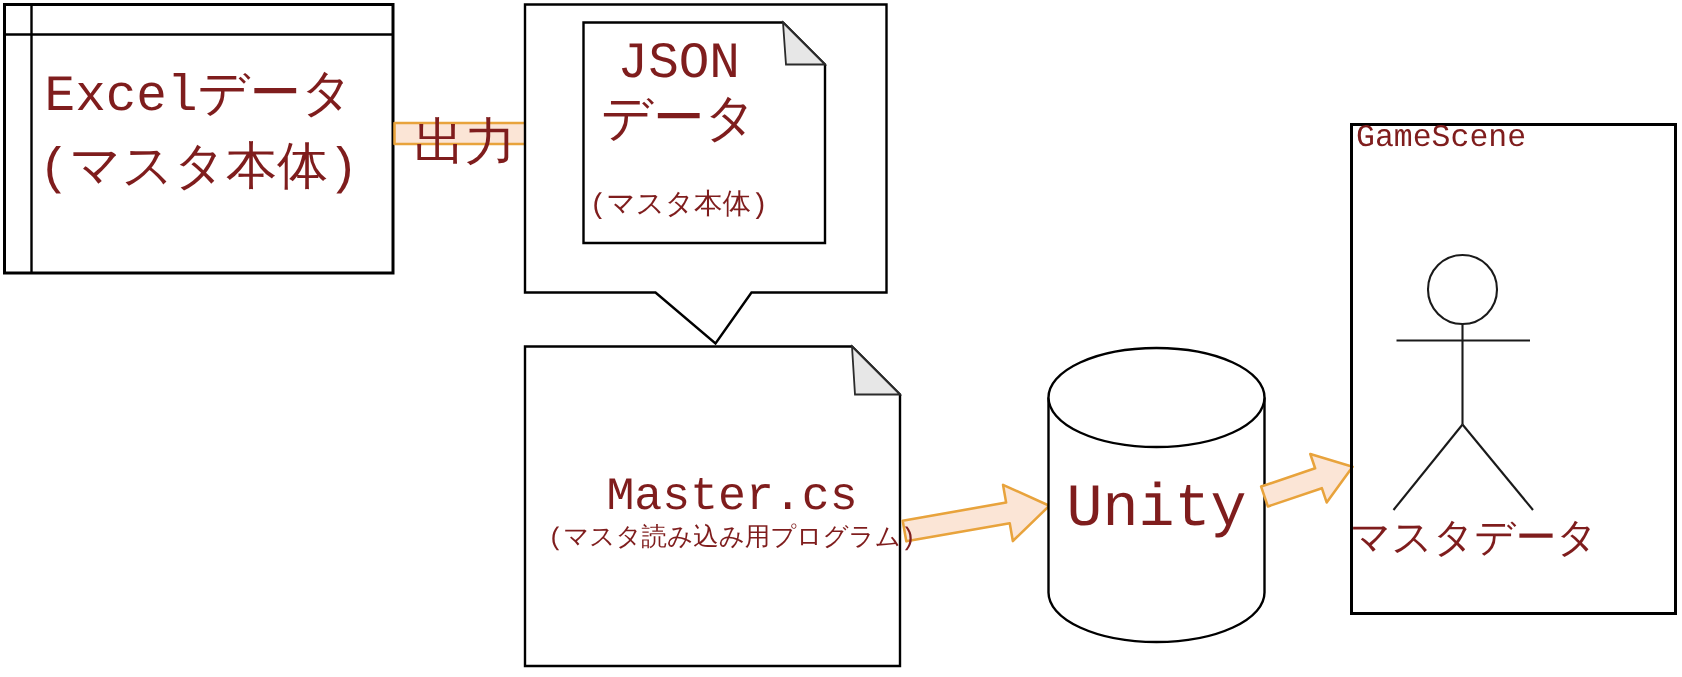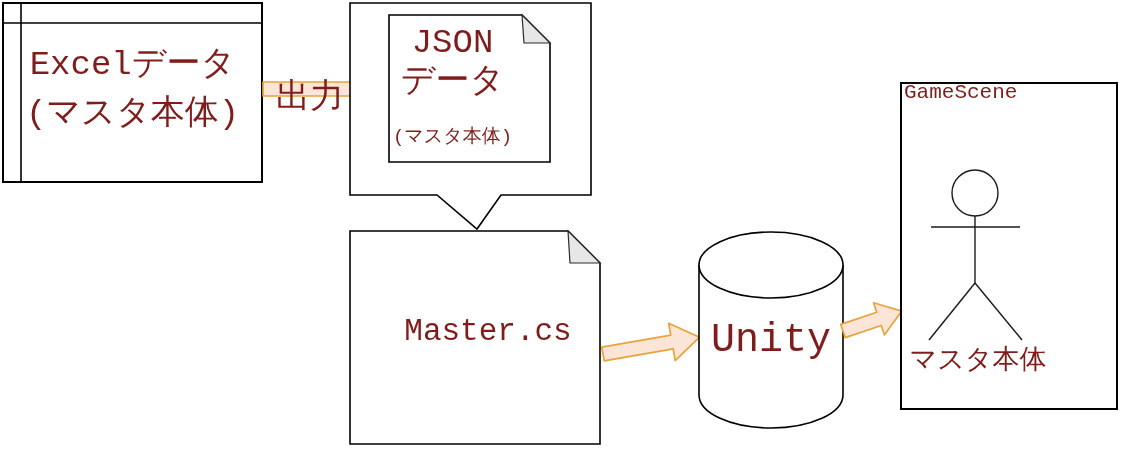--- a/index.html
+++ b/index.html
@@ -85,21 +85,22 @@
   <div class="txt output-label center">出力</div>
 
   <div class="txt json-label center">
     <div>JSON</div>
     <div>データ</div>
     <div class="json-sub">(マスタ本体)</div>
   </div>
 
   <div class="txt master-label center">
     <div>Master.cs</div>
+    <div class="master-sub">(マスタ読み込み用プログラム)</div>
   </div>
 
   <div class="txt unity-label center">Unity</div>
 
   <div class="txt gamescene-title">GameScene</div>
 
-  <div class="txt gamescene-caption center">マスタ本体</div>
+  <div class="txt gamescene-caption center">マスタデータ</div>
 
 </div>
 
 </body></html>

